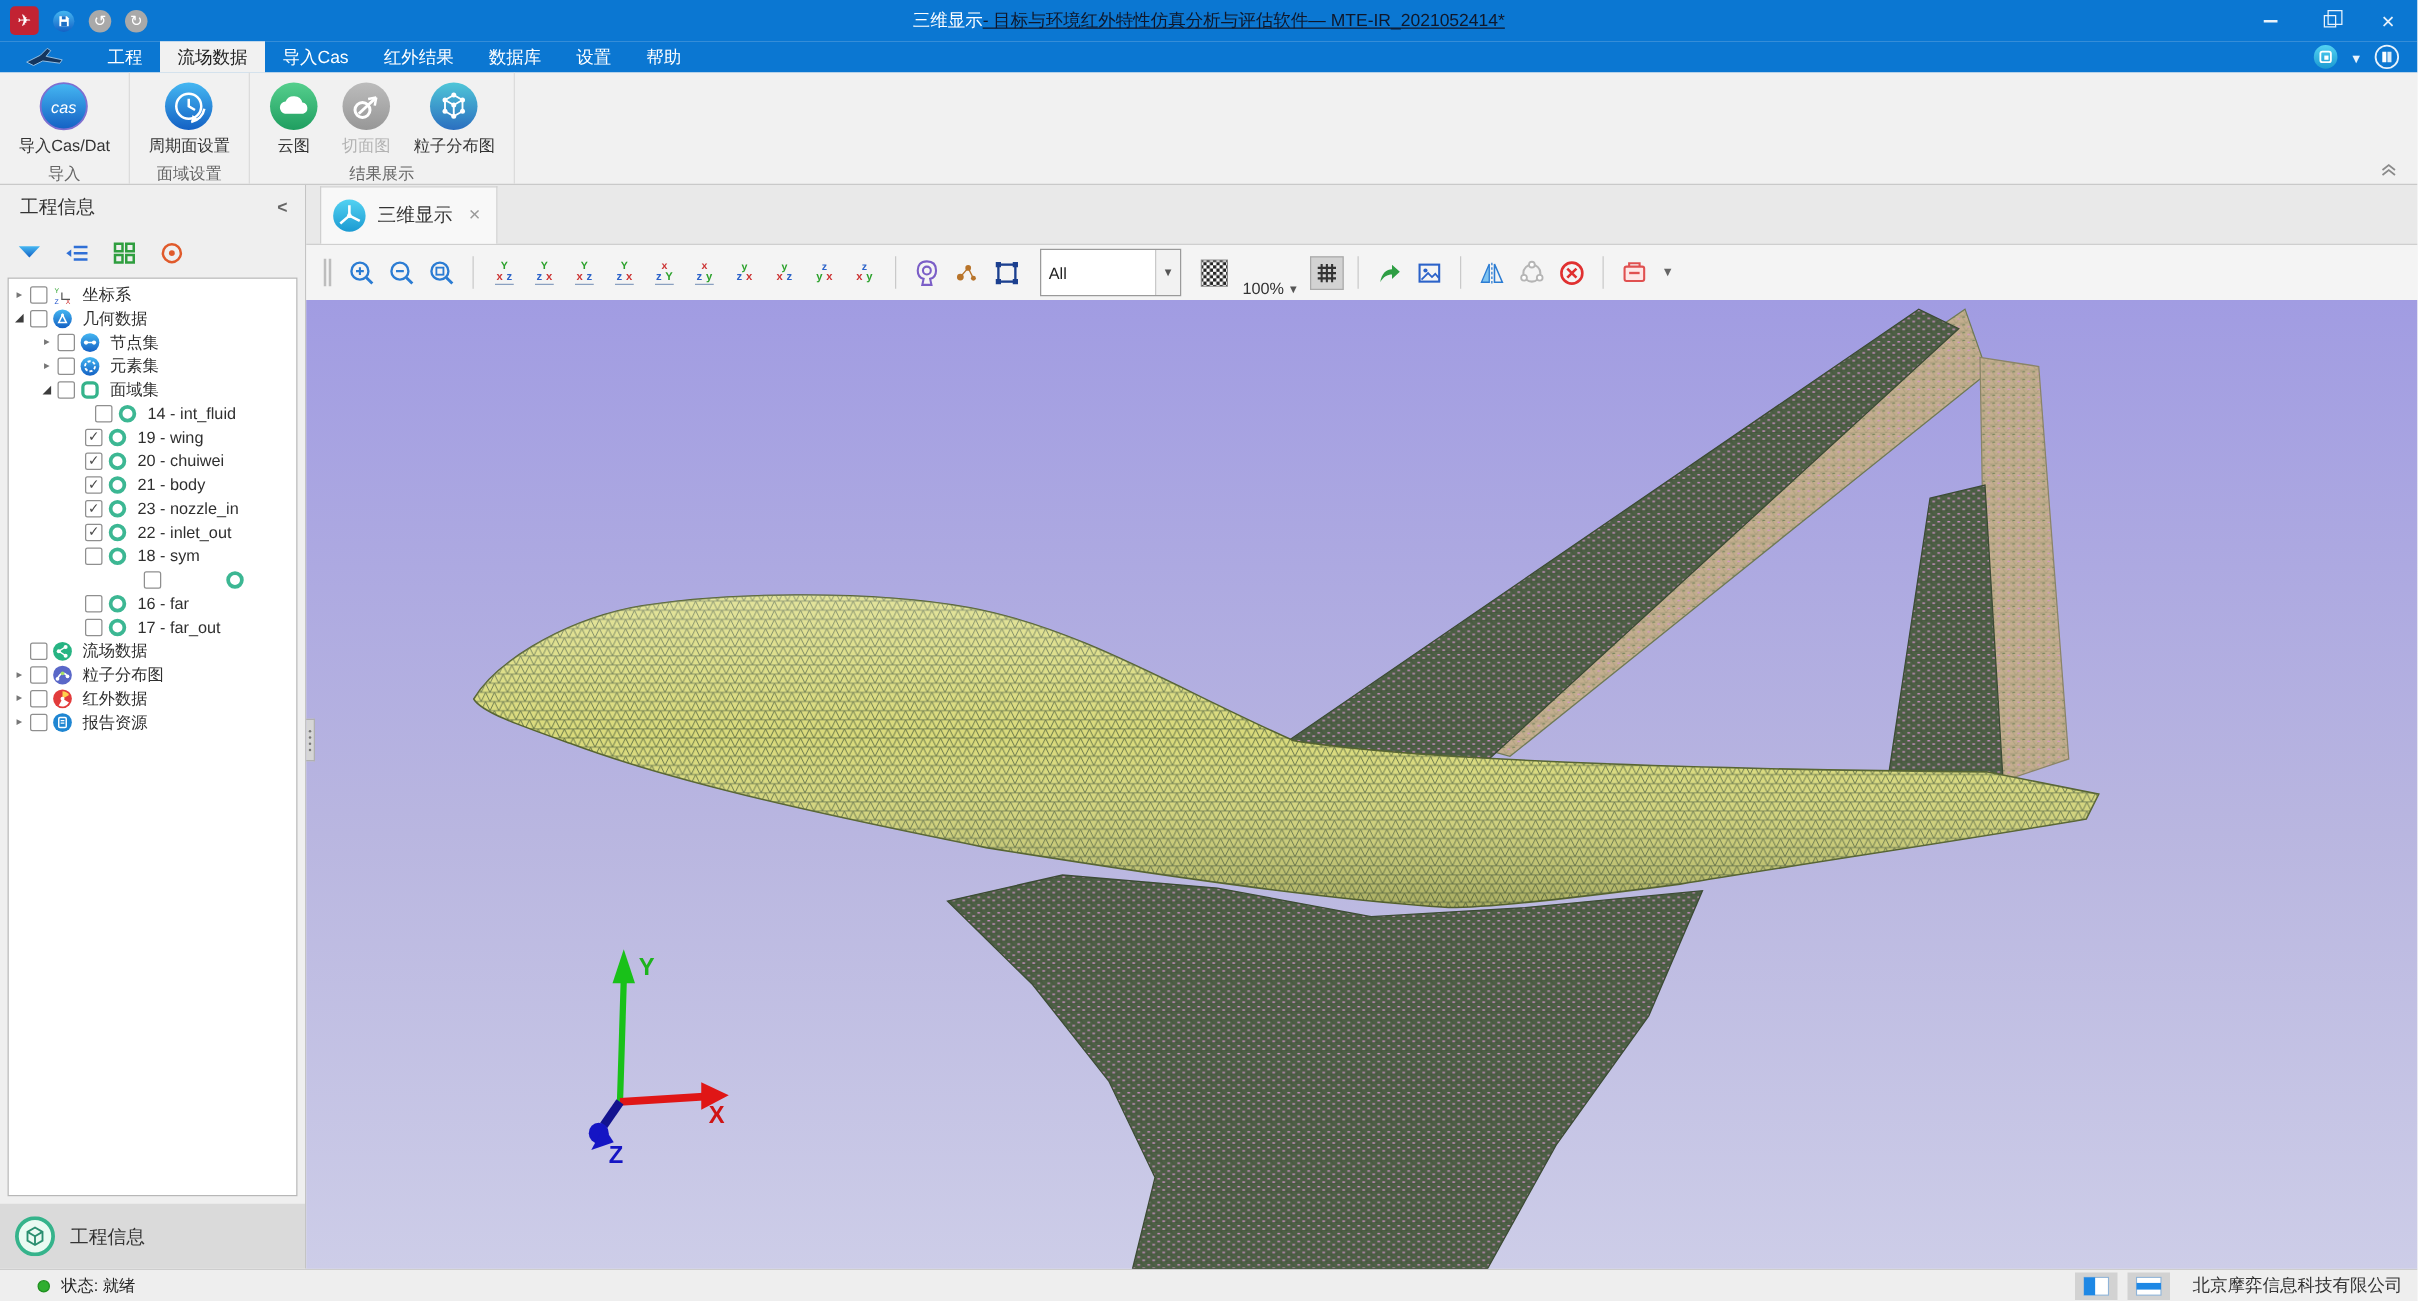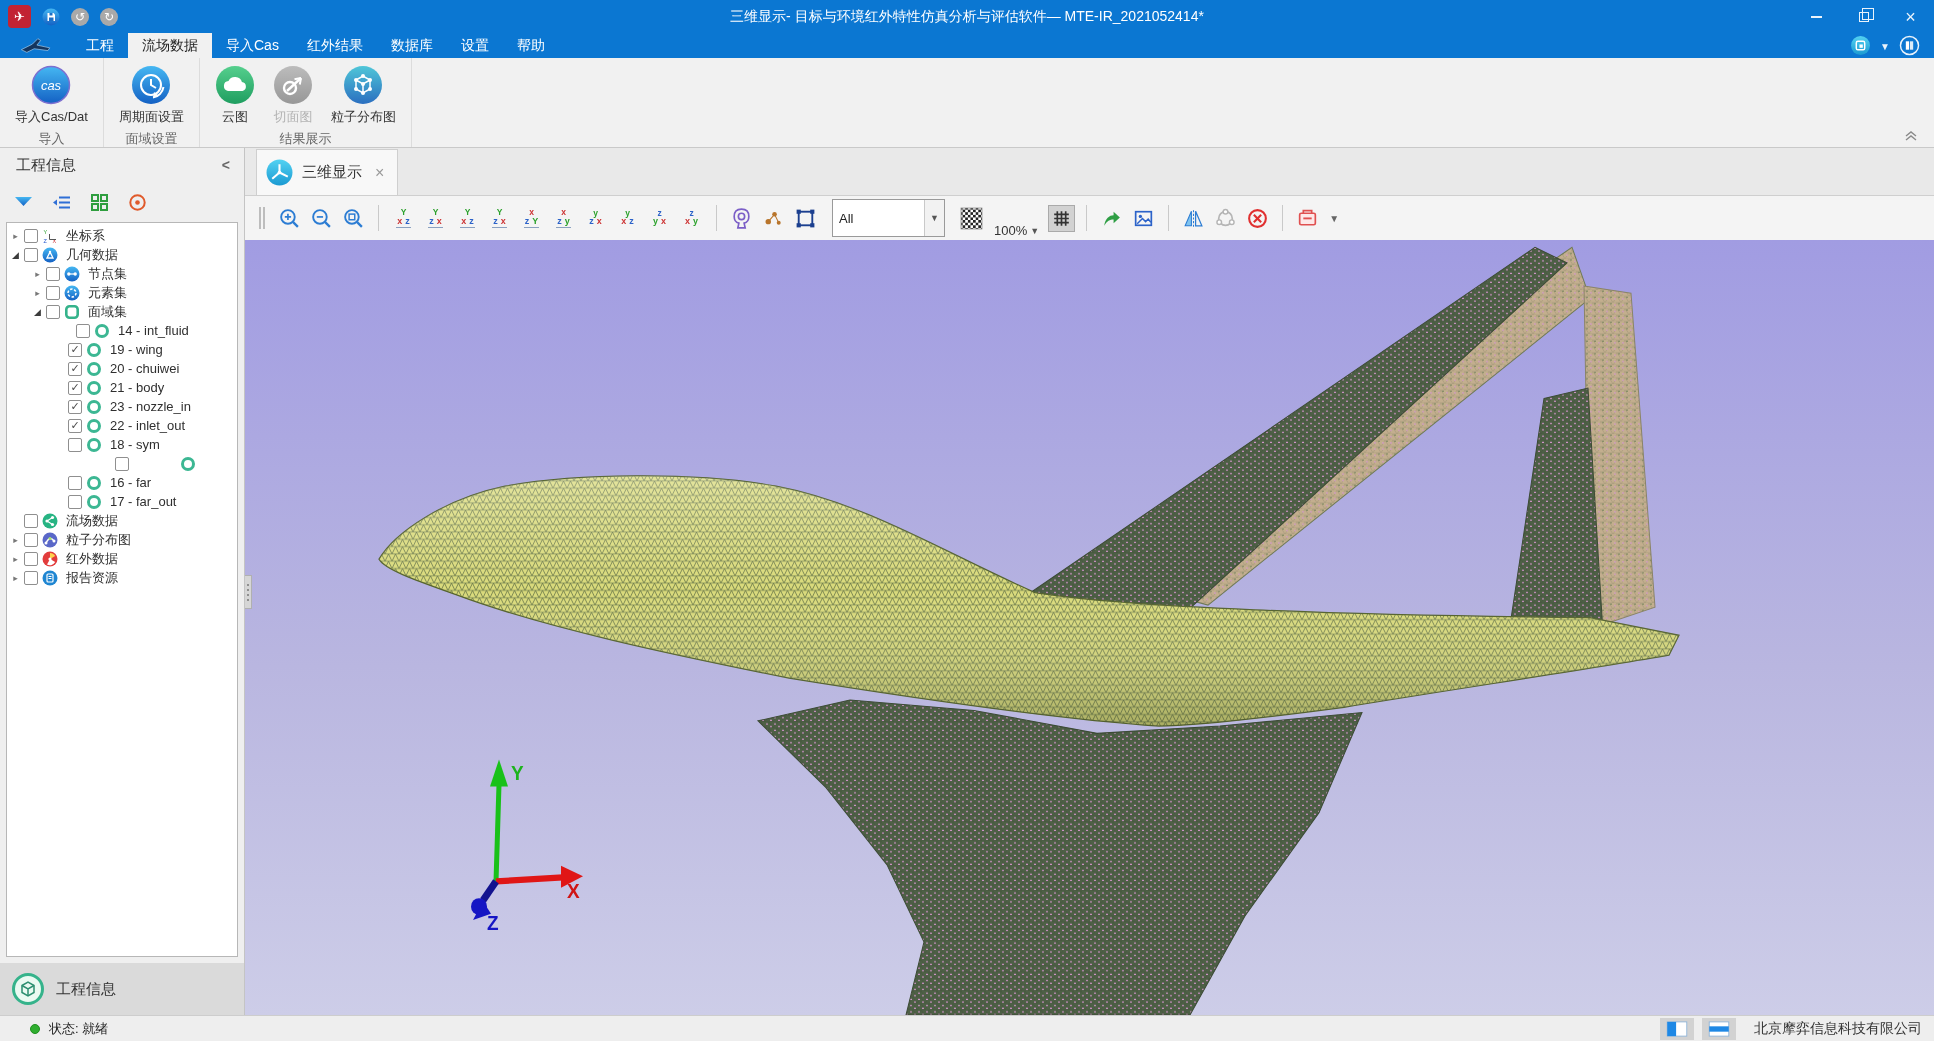--- a/index.html
+++ b/index.html
@@ -9,21 +9,21 @@
 
   
   .titlebar { height:33px; background:#0b77d2; display:flex; align-items:center; color:#fff; position:relative; flex:0 0 auto; }
   .qat { display:flex; align-items:center; gap:11px; padding-left:8px; }
   .qa-red { width:23px; height:23px; background:#c22333; border-radius:4px; color:#fff; display:flex; align-items:center; justify-content:center; font-size:13px; }
   .qa-circ { width:18px; height:18px; border-radius:50%; display:flex; align-items:center; justify-content:center; }
   .qa-circ svg { width:18px; height:18px; display:block; }
   .qa-gray { background:#a9a9a9; color:#fff; font-size:12px; line-height:1; }
   .wtitle { position:absolute; left:50%; top:0; height:33px; transform:translateX(-50%); display:flex; align-items:center; font-size:14px; white-space:nowrap; }
   .wtitle .tdoc { color:#ffffff; }
-  .wtitle .tapp { color:#ffffff; }
+  .wtitle .tapp { color:#0f172a;text-decoration:underline; }
   .wbtns { margin-left:auto; display:flex; height:33px; }
   .wbtn { width:47px; height:33px; display:flex; align-items:center; justify-content:center; color:#fff; }
   .wbtn .mini { width:11px; height:2px; background:#eaf3fb; display:block; }
   .wbtn .rest { position:relative; width:10px; height:10px; border:1.3px solid #eaf3fb; display:block; }
   .wbtn .rest:after { content:""; position:absolute; left:2px; top:-5px; width:10px; height:10px; border:1.3px solid #eaf3fb; }
   .wbtn .clo { font-size:18px; line-height:1; color:#eaf3fb; }
 
   
   .menubar { height:25px; background:#0b77d2; display:flex; align-items:stretch; flex:0 0 auto; position:relative; }
   .logo { width:72px; display:flex; align-items:center; justify-content:center; }

